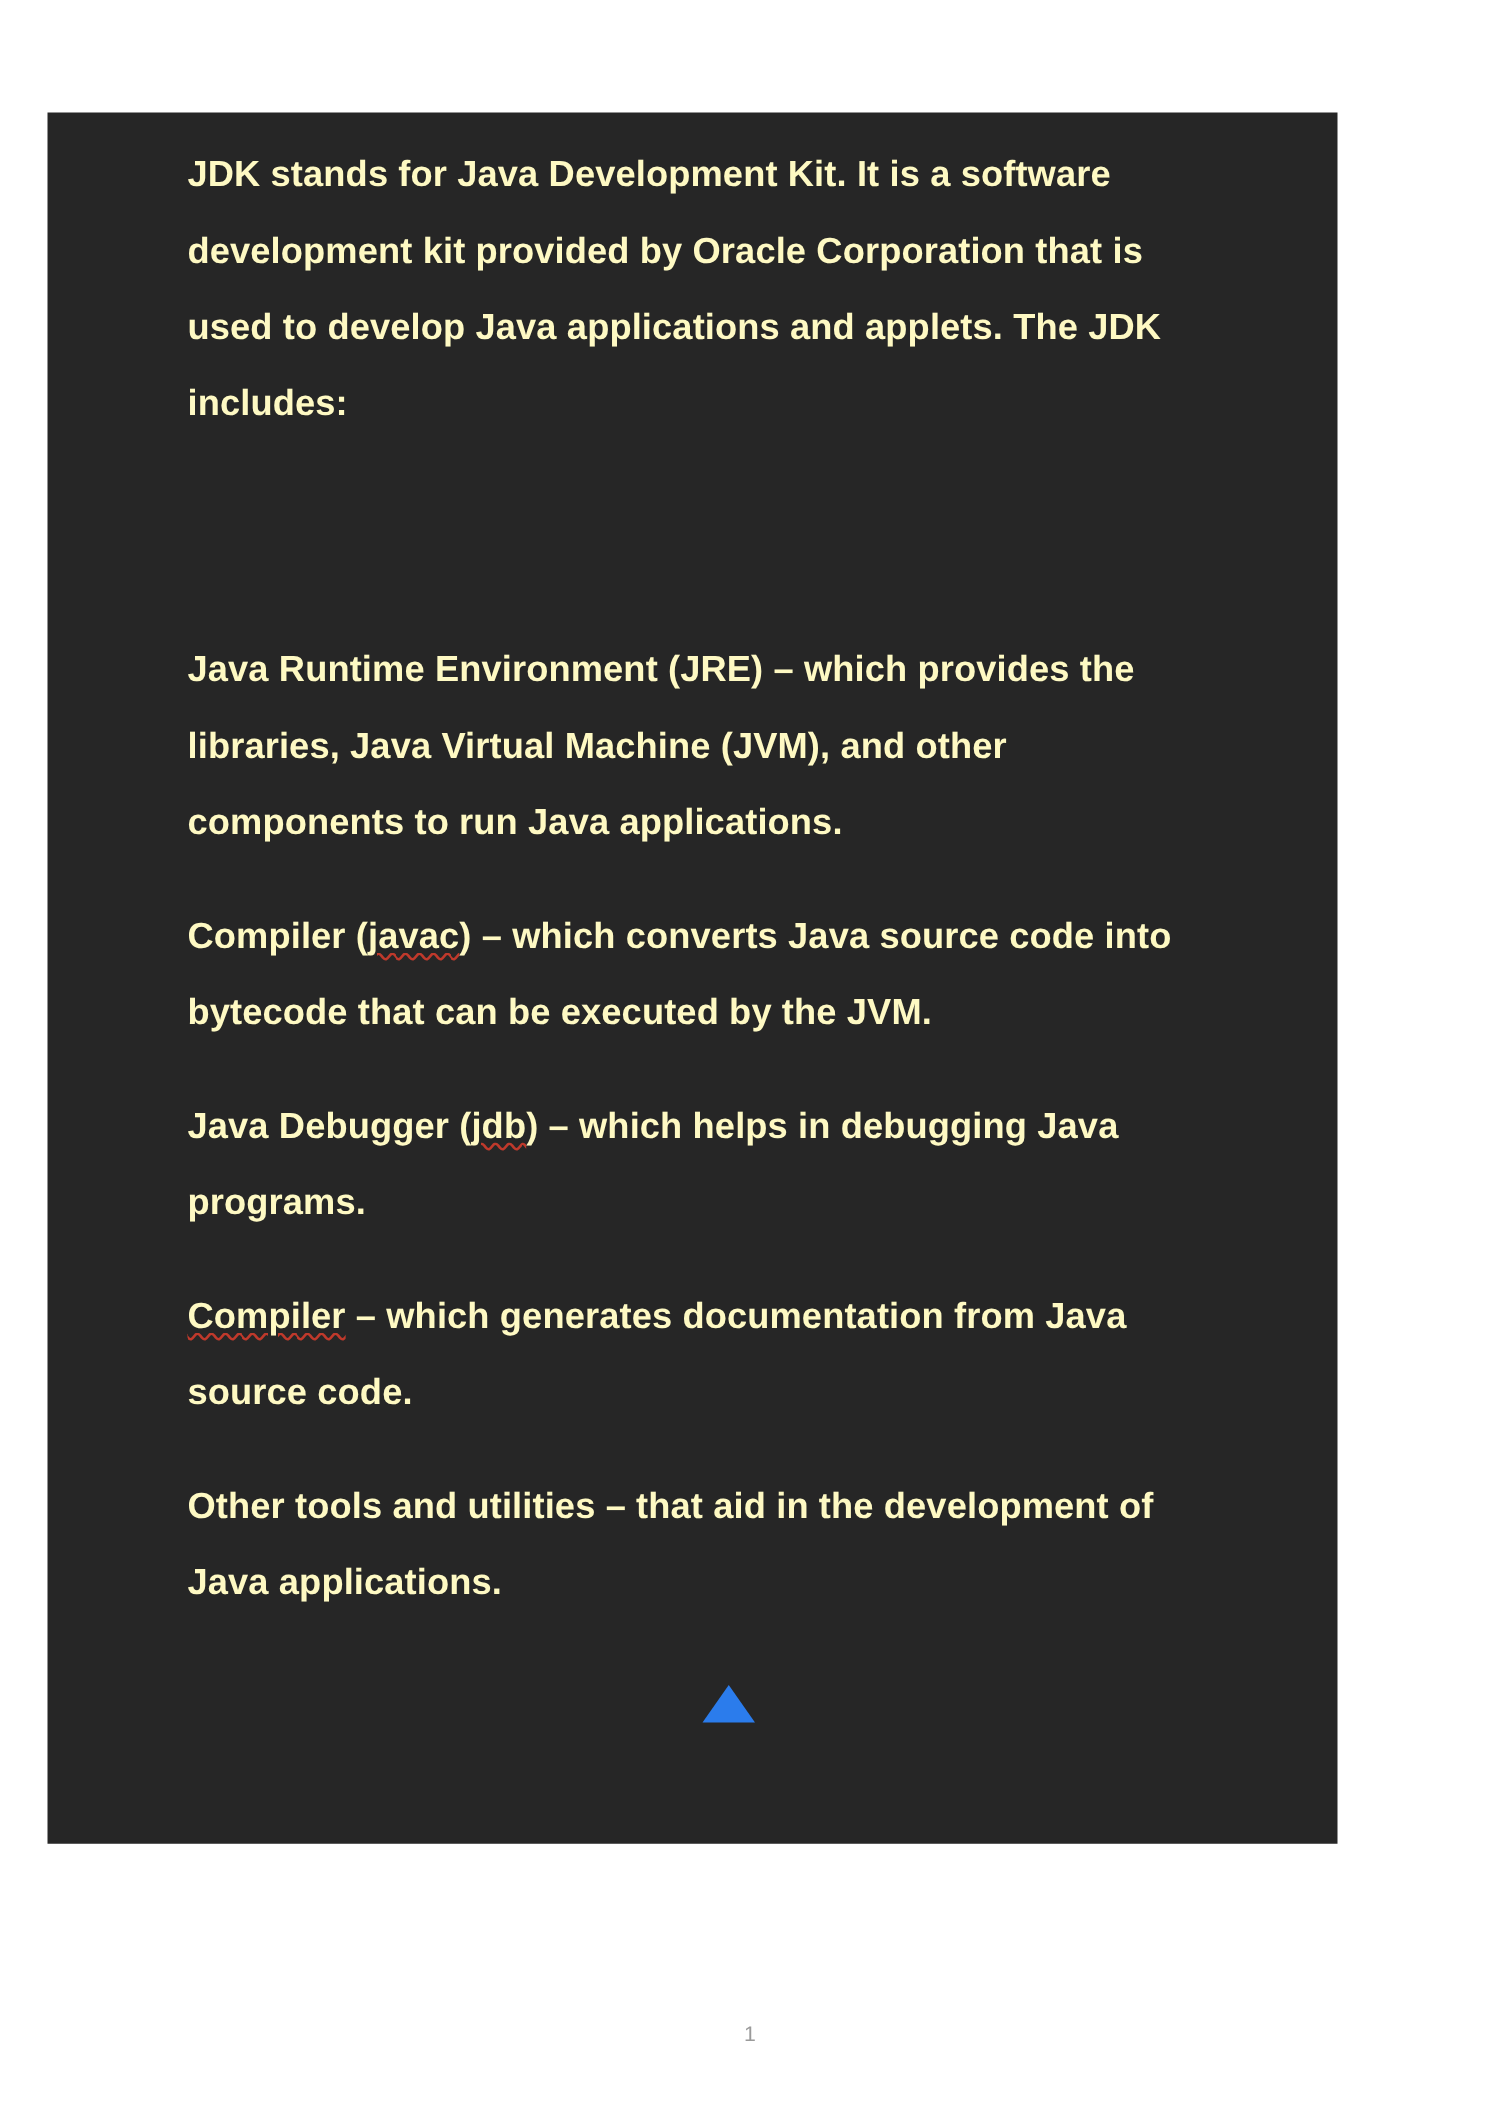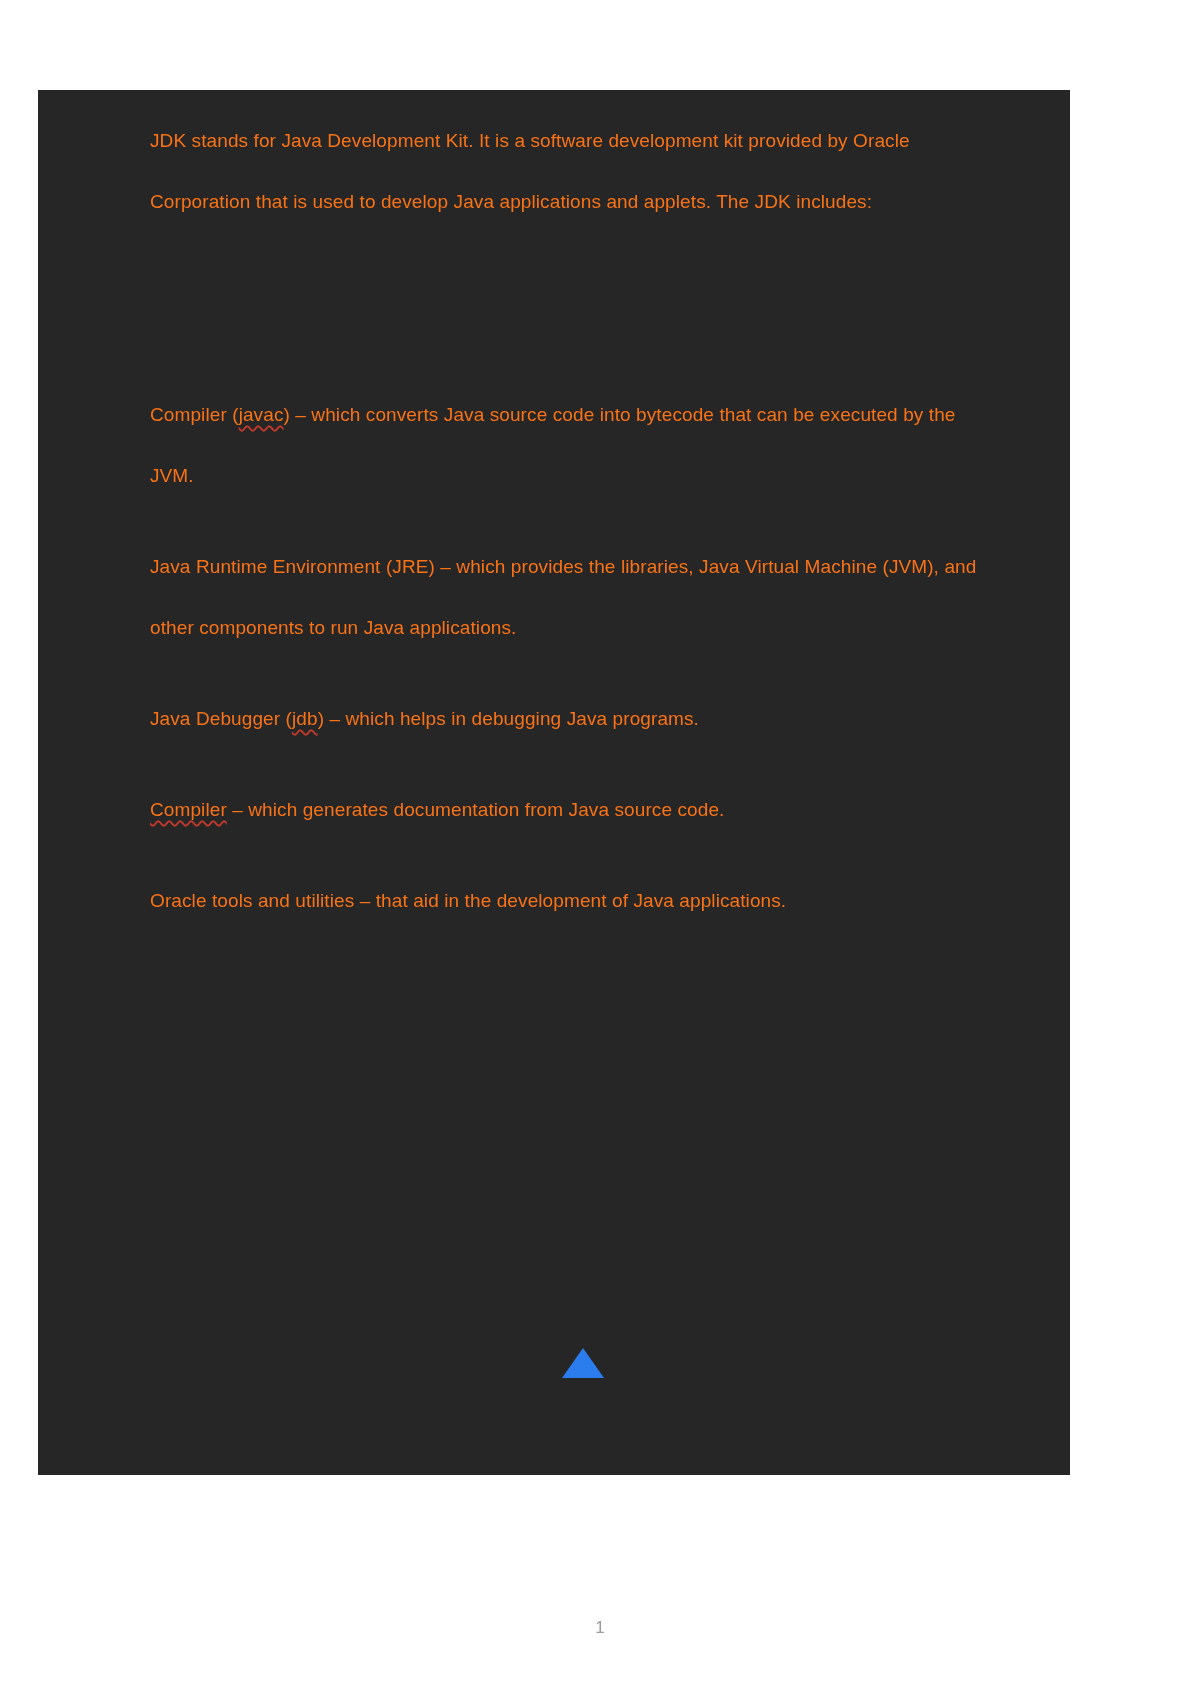--- a/index.html
+++ b/index.html
@@ -22,26 +22,26 @@
     background: #262626;
     overflow: hidden;
   }
   .doc-body {
     position: absolute;
     left: 112px;
     top: 20px;
     width: 830px;
   }
   p.para {
-    color: #f97316;
-    font-size: 19px;
+    color: #fef9c3;
+    font-size: 29px;
     line-height: 61px;
     margin: 0 0 0 0;
     font-family: "Liberation Sans", sans-serif;
-    font-weight: 400;
+    font-weight: 700;
     letter-spacing: 0.1px;
   }
   p.intro {
     margin-bottom: 0;
   }
   .spacer-block {
     height: 122px;
   }
   p.item {
     margin-top: 30px;
@@ -81,37 +81,37 @@
 <body>
 
 <div id="page">
   <div class="doc-body">
 
     <p class="para intro">JDK stands for Java Development Kit. It is a software development kit provided by Oracle Corporation that is used to develop Java applications and applets. The JDK includes:</p>
 
     <div class="spacer-block"></div>
 
     <p class="para item">
-      <span>Compiler (</span><span class="misspelled">javac</span><span>) – which converts Java source code into bytecode that can be executed by the JVM.</span>
+      <span>Java Runtime Environment (JRE) – which provides the libraries, Java Virtual Machine (JVM), and other components to run Java applications.</span>
     </p>
 
     <p class="para item">
-      <span>Java Runtime Environment (JRE) – which provides the libraries, Java Virtual Machine (JVM), and other components to run Java applications.</span>
+      <span>Compiler (</span><span class="misspelled">javac</span><span>) – which converts Java source code into bytecode that can be executed by the JVM.</span>
     </p>
 
     <p class="para item">
       <span>Java Debugger (</span><span class="misspelled">jdb</span><span>) – which helps in debugging Java programs.</span>
     </p>
 
     <p class="para item">
       <span class="misspelled">Compiler</span><span> – which generates documentation from Java source code.</span>
     </p>
 
     <p class="para item">
-      <span>Oracle tools and utilities – that aid in the development of Java applications.</span>
+      <span>Other tools and utilities – that aid in the development of Java applications.</span>
     </p>
 
 
   </div>
 </div>
 
 <div class="cursor-marker"></div>
 
 <div class="page-number">1</div>
 

